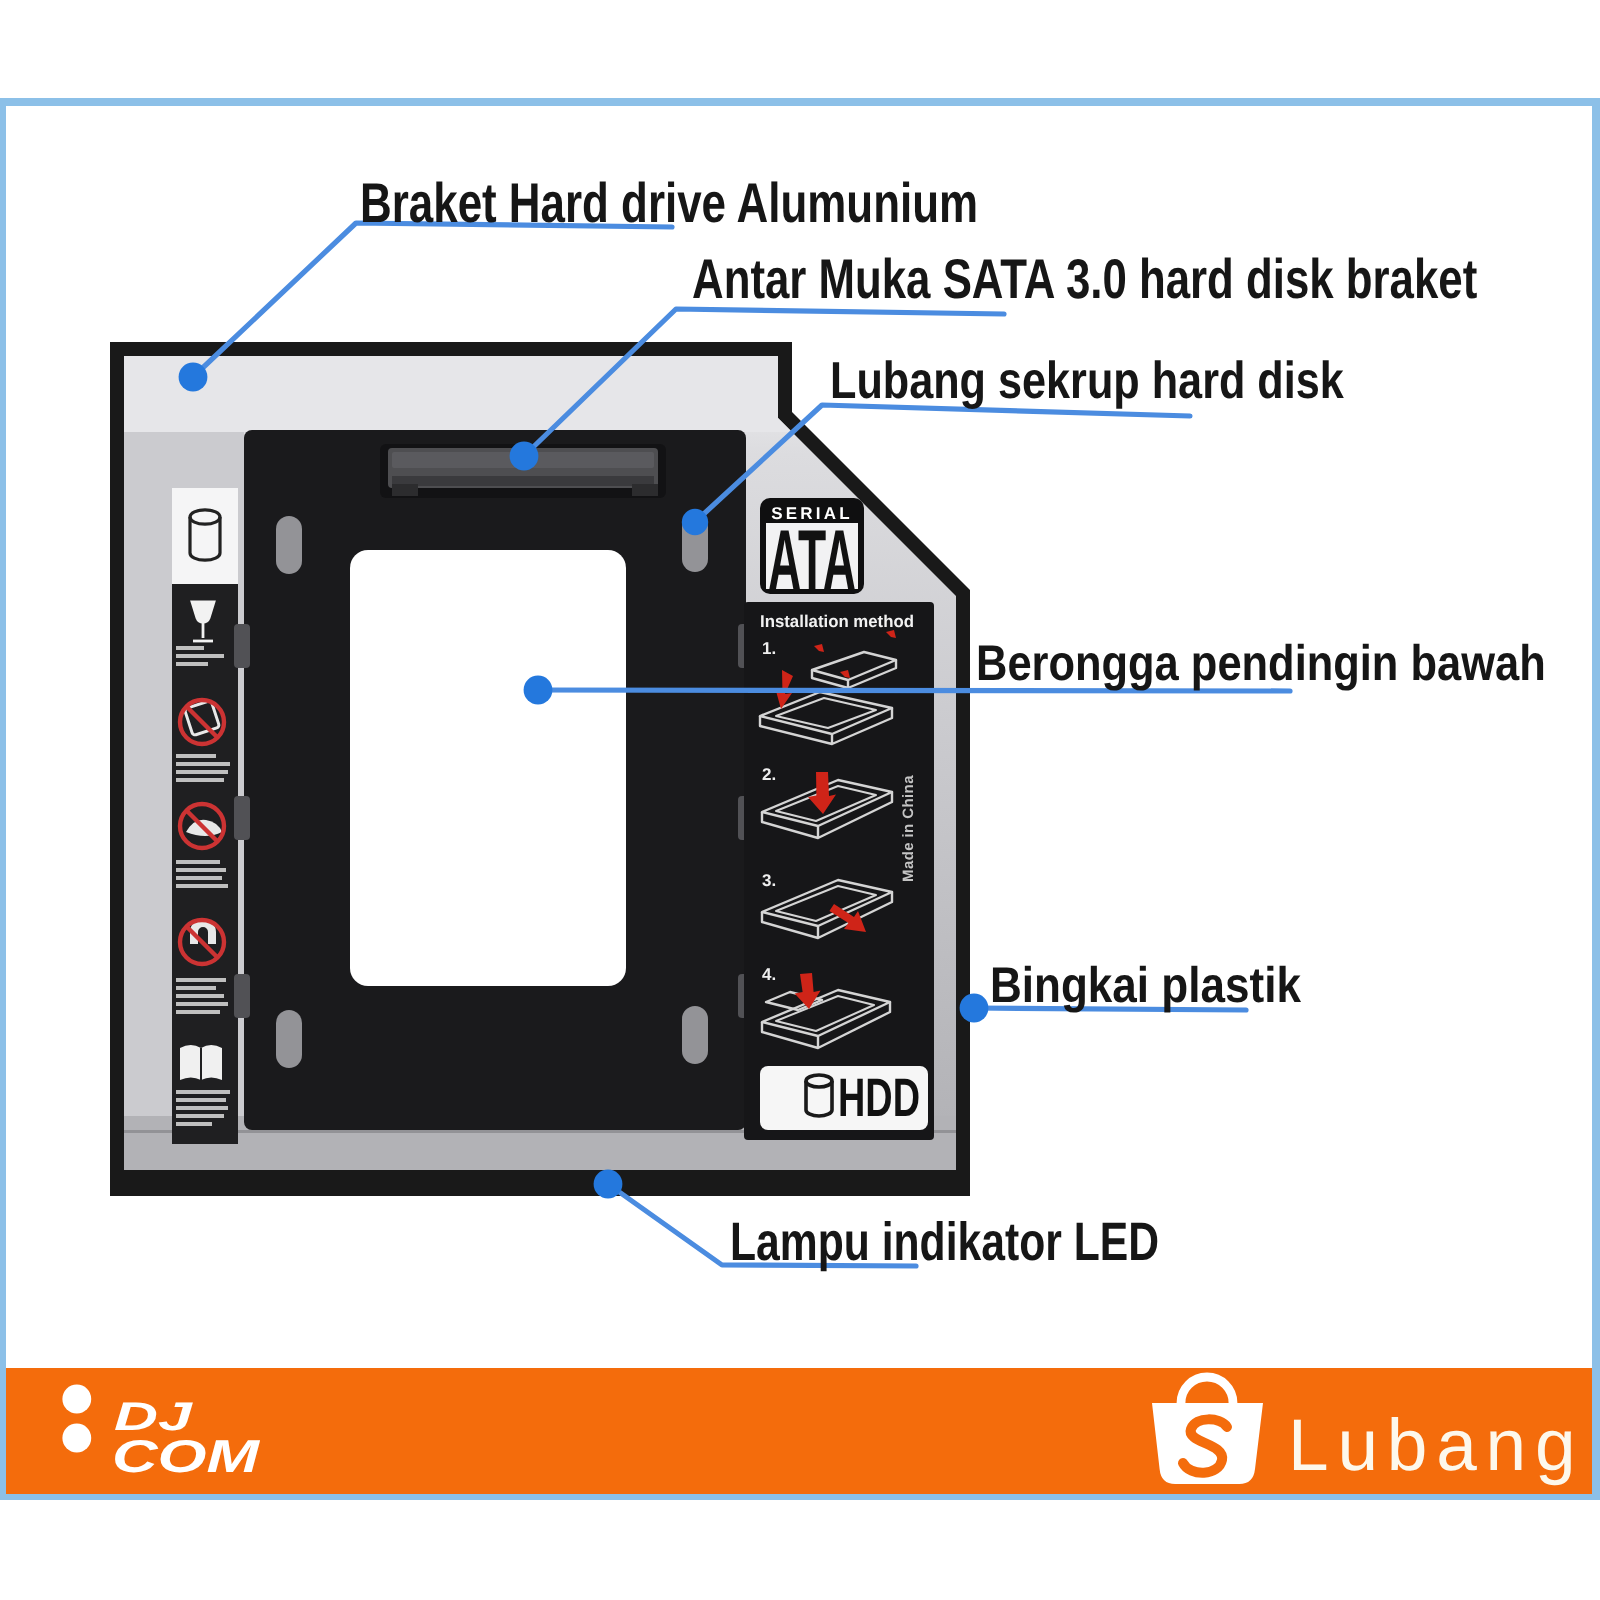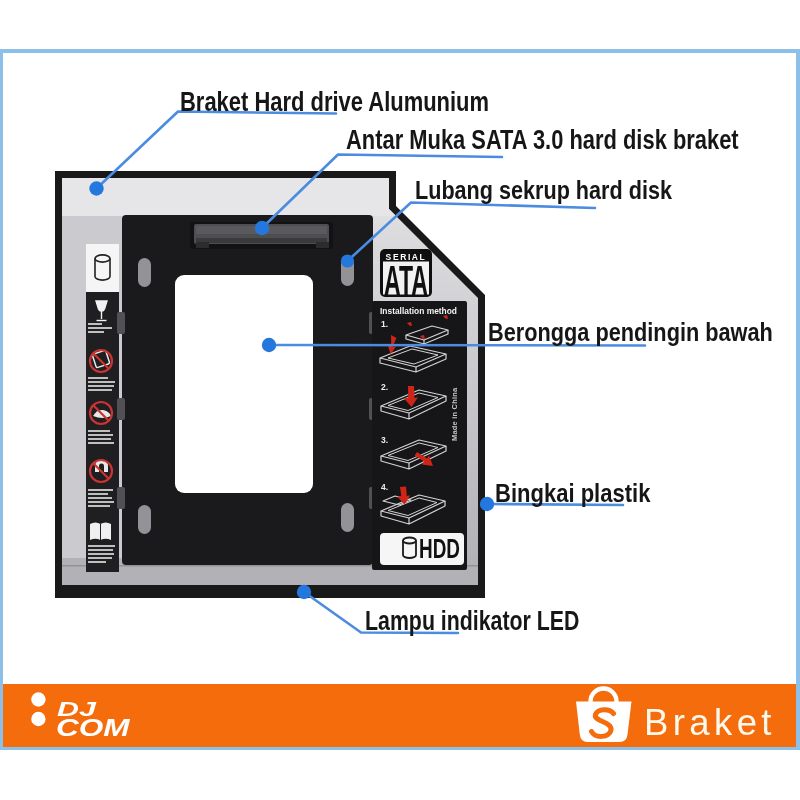--- a/index.html
+++ b/index.html
@@ -217,13 +217,13 @@
 
 <div class="lbl" style="left:180px;top:87.5px;font-size:28px;transform:scaleX(0.784);transform-origin:0 0;">Braket Hard drive Alumunium</div>
 <div class="lbl" style="left:346px;top:125.5px;font-size:28px;transform:scaleX(0.782);transform-origin:0 0;">Antar Muka SATA 3.0 hard disk braket</div>
 <div class="lbl" style="left:415px;top:177px;font-size:26px;transform:scaleX(0.831);transform-origin:0 0;">Lubang sekrup hard disk</div>
 <div class="lbl" style="left:488px;top:320px;font-size:25px;transform:scaleX(0.869);transform-origin:0 0;">Berongga pendingin bawah</div>
 <div class="lbl" style="left:495px;top:480.5px;font-size:25px;transform:scaleX(0.881);transform-origin:0 0;">Bingkai plastik</div>
 <div class="lbl" style="left:365px;top:608px;font-size:27px;transform:scaleX(0.790);transform-origin:0 0;">Lampu indikator LED</div>
 
 <div class="wht" style="left:56.5px;top:698.6px;font-size:20px;font-weight:bold;font-style:italic;transform:scaleX(1.52);transform-origin:0 0;">DJ</div>
 <div class="wht" style="left:55.5px;top:717.3px;font-size:23px;font-weight:bold;font-style:italic;transform:scaleX(1.37);transform-origin:0 0;">COM</div>
-<div class="wht" style="left:644px;top:705.4px;font-size:36.5px;letter-spacing:4.4px;color:#fdf8ec;">Braket</div>
+<div class="wht" style="left:644px;top:705.4px;font-size:36.5px;letter-spacing:4.4px;color:#fdf8ec;">Lubang</div>
 
 </body></html>

